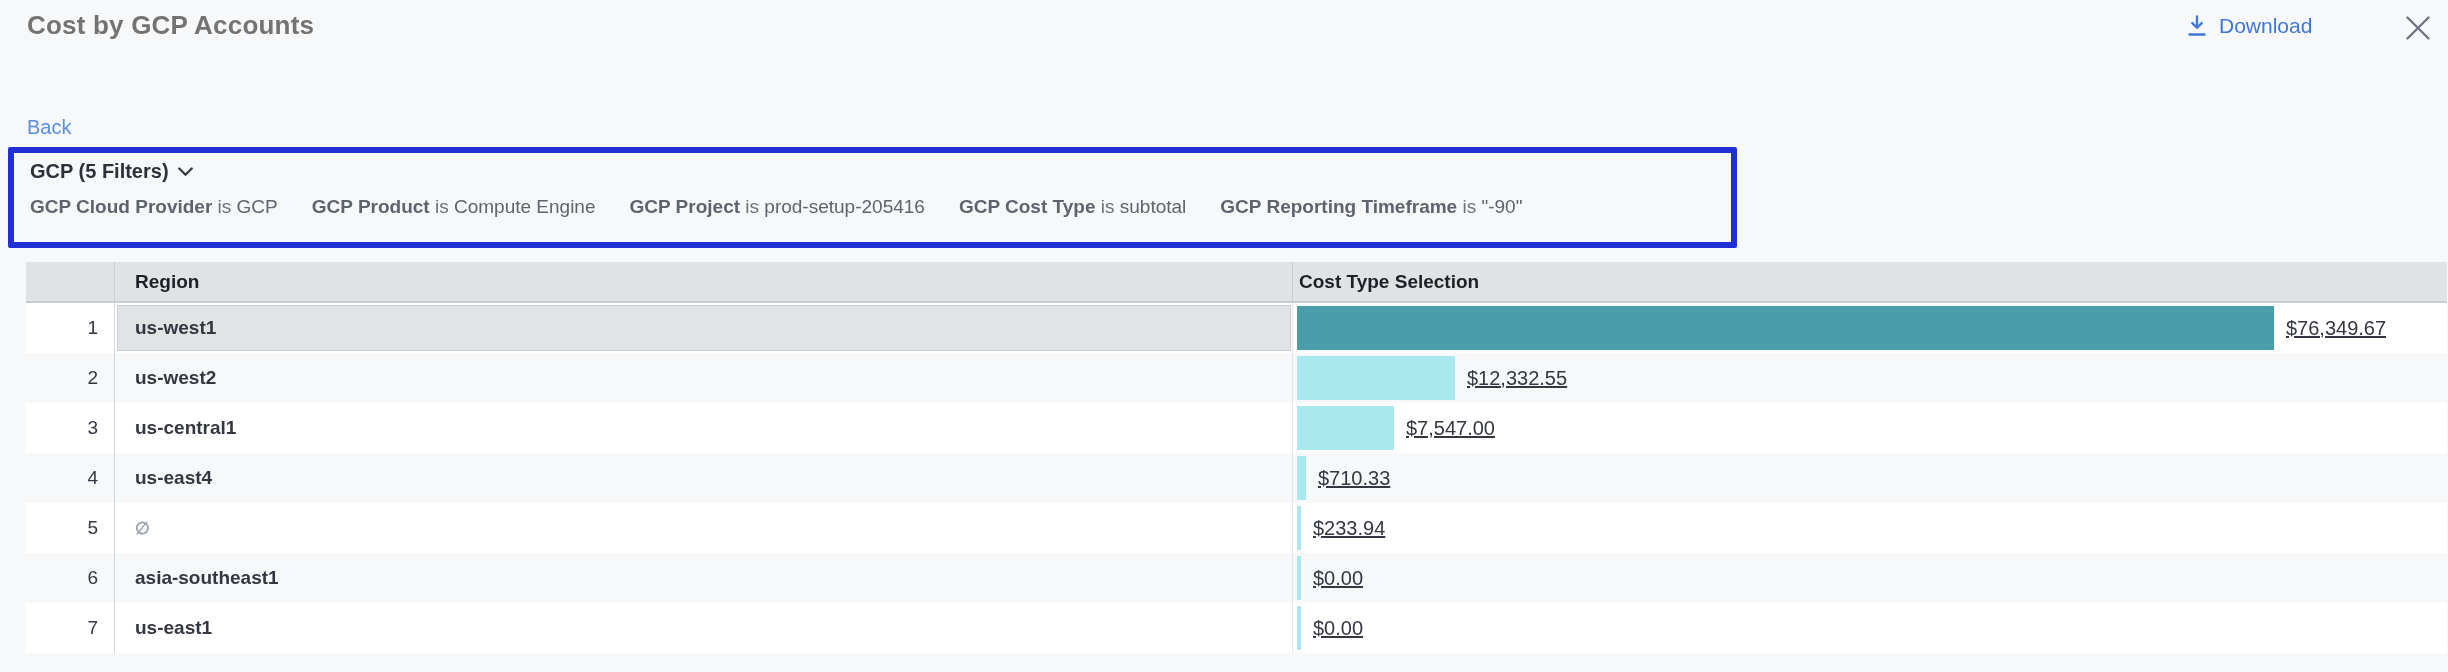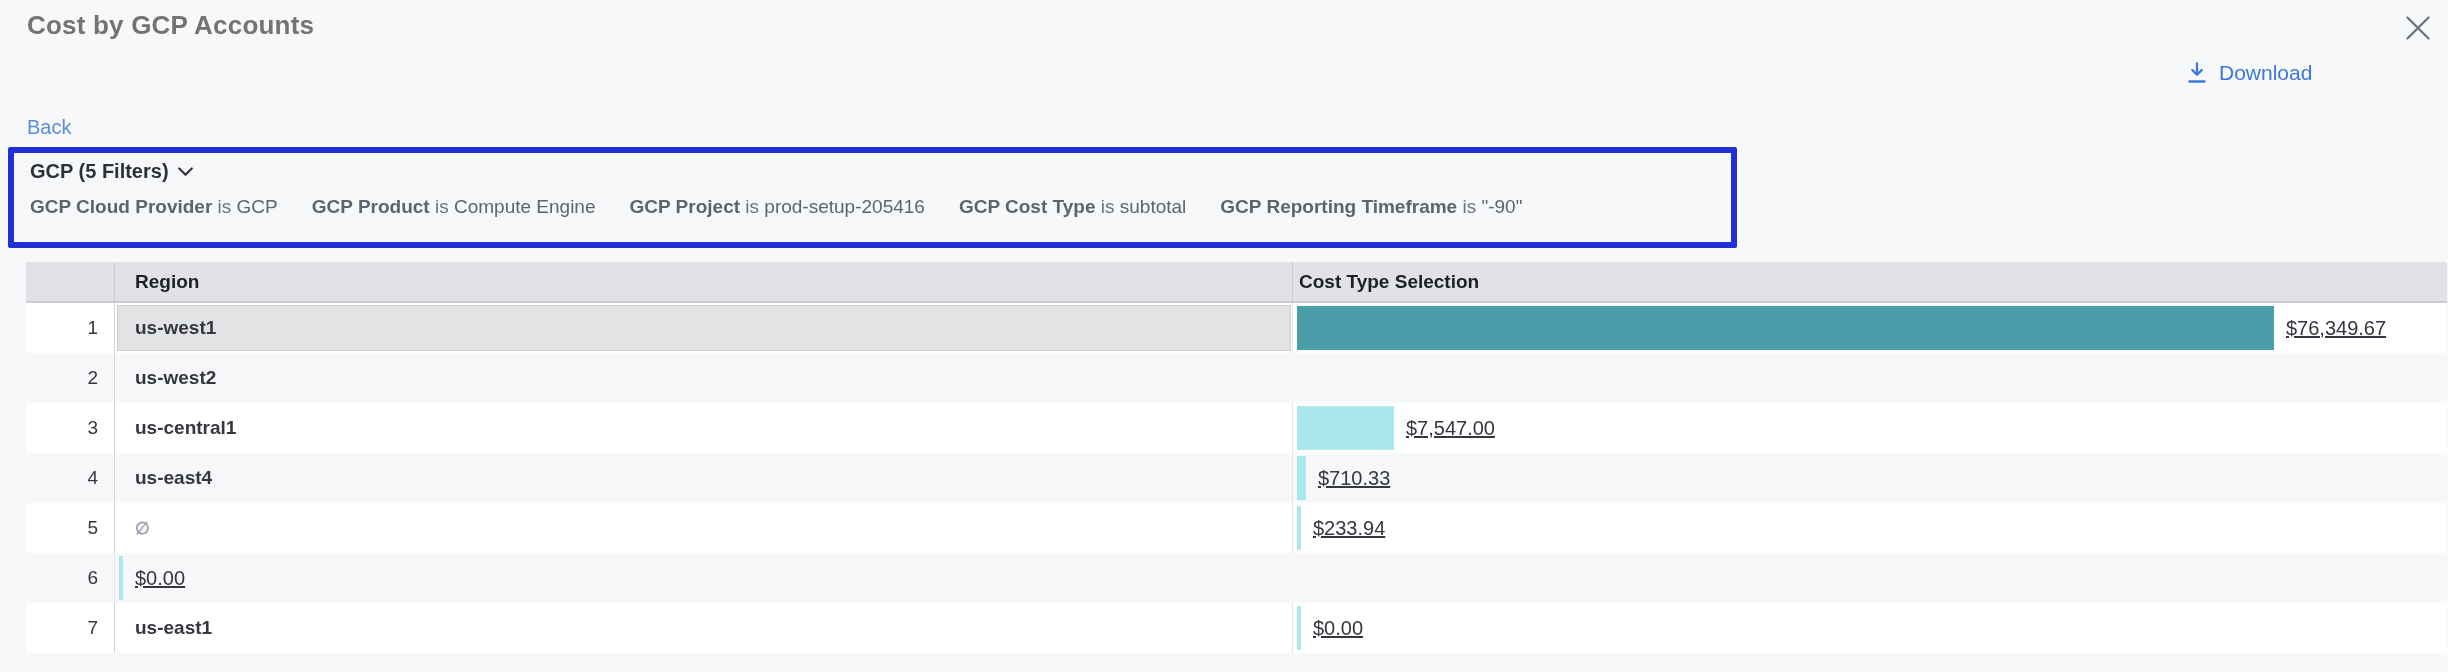--- a/index.html
+++ b/index.html
@@ -18,21 +18,20 @@
     position: absolute; top: 10px; left: 27px;
     font-size: 26px; font-weight: 700; color: #737373;
     letter-spacing: 0.2px;
   }
   .download-btn {
     position: absolute; top: 14px; left: 2186px;
     display: flex; align-items: center; gap: 11px;
     color: #3e76da; font-size: 21px; font-weight: 500;
     cursor: pointer; background: none; border: none; padding: 0;
     font-family: "Liberation Sans", sans-serif;
-    margin-top: 47px;
   }
   .close-btn {
     position: absolute; top: 12px; left: 2402px;
     width: 32px; height: 32px;
     display: flex; align-items: center; justify-content: center;
     cursor: pointer; background: none; border: none; padding: 0;
   }
 
   
   .back-link {
@@ -189,20 +188,24 @@
       <span class="cost-value">$76,349.67</span>
     </div>
   </div>
       <div class="grid-row striped">
     <div class="cell-num">
       <span>2</span>
     </div>
     <div class="cell-region">
       <span class="region-label">us-west2</span>
     </div>
+    <div class="cell-cost">
+      <div class="bar" style="width: 158px; background: rgb(170, 232, 240);"></div>
+      <span class="cost-value">$12,332.55</span>
+    </div>
   </div>
       <div class="grid-row">
     <div class="cell-num">
       <span>3</span>
     </div>
     <div class="cell-region">
       <span class="region-label">us-central1</span>
     </div>
     <div class="cell-cost">
       <div class="bar" style="width: 97px; background: rgb(170, 232, 240);"></div>
@@ -230,20 +233,23 @@
     </div>
     <div class="cell-cost">
       <div class="bar" style="width: 4px; background: rgb(170, 232, 240);"></div>
       <span class="cost-value">$233.94</span>
     </div>
   </div>
       <div class="grid-row striped">
     <div class="cell-num">
       <span>6</span>
     </div>
+    <div class="cell-region">
+      <span class="region-label">asia-southeast1</span>
+    </div>
     <div class="cell-cost">
       <div class="bar" style="width: 4px; background: rgb(170, 232, 240);"></div>
       <span class="cost-value">$0.00</span>
     </div>
   </div>
       <div class="grid-row">
     <div class="cell-num">
       <span>7</span>
     </div>
     <div class="cell-region">

